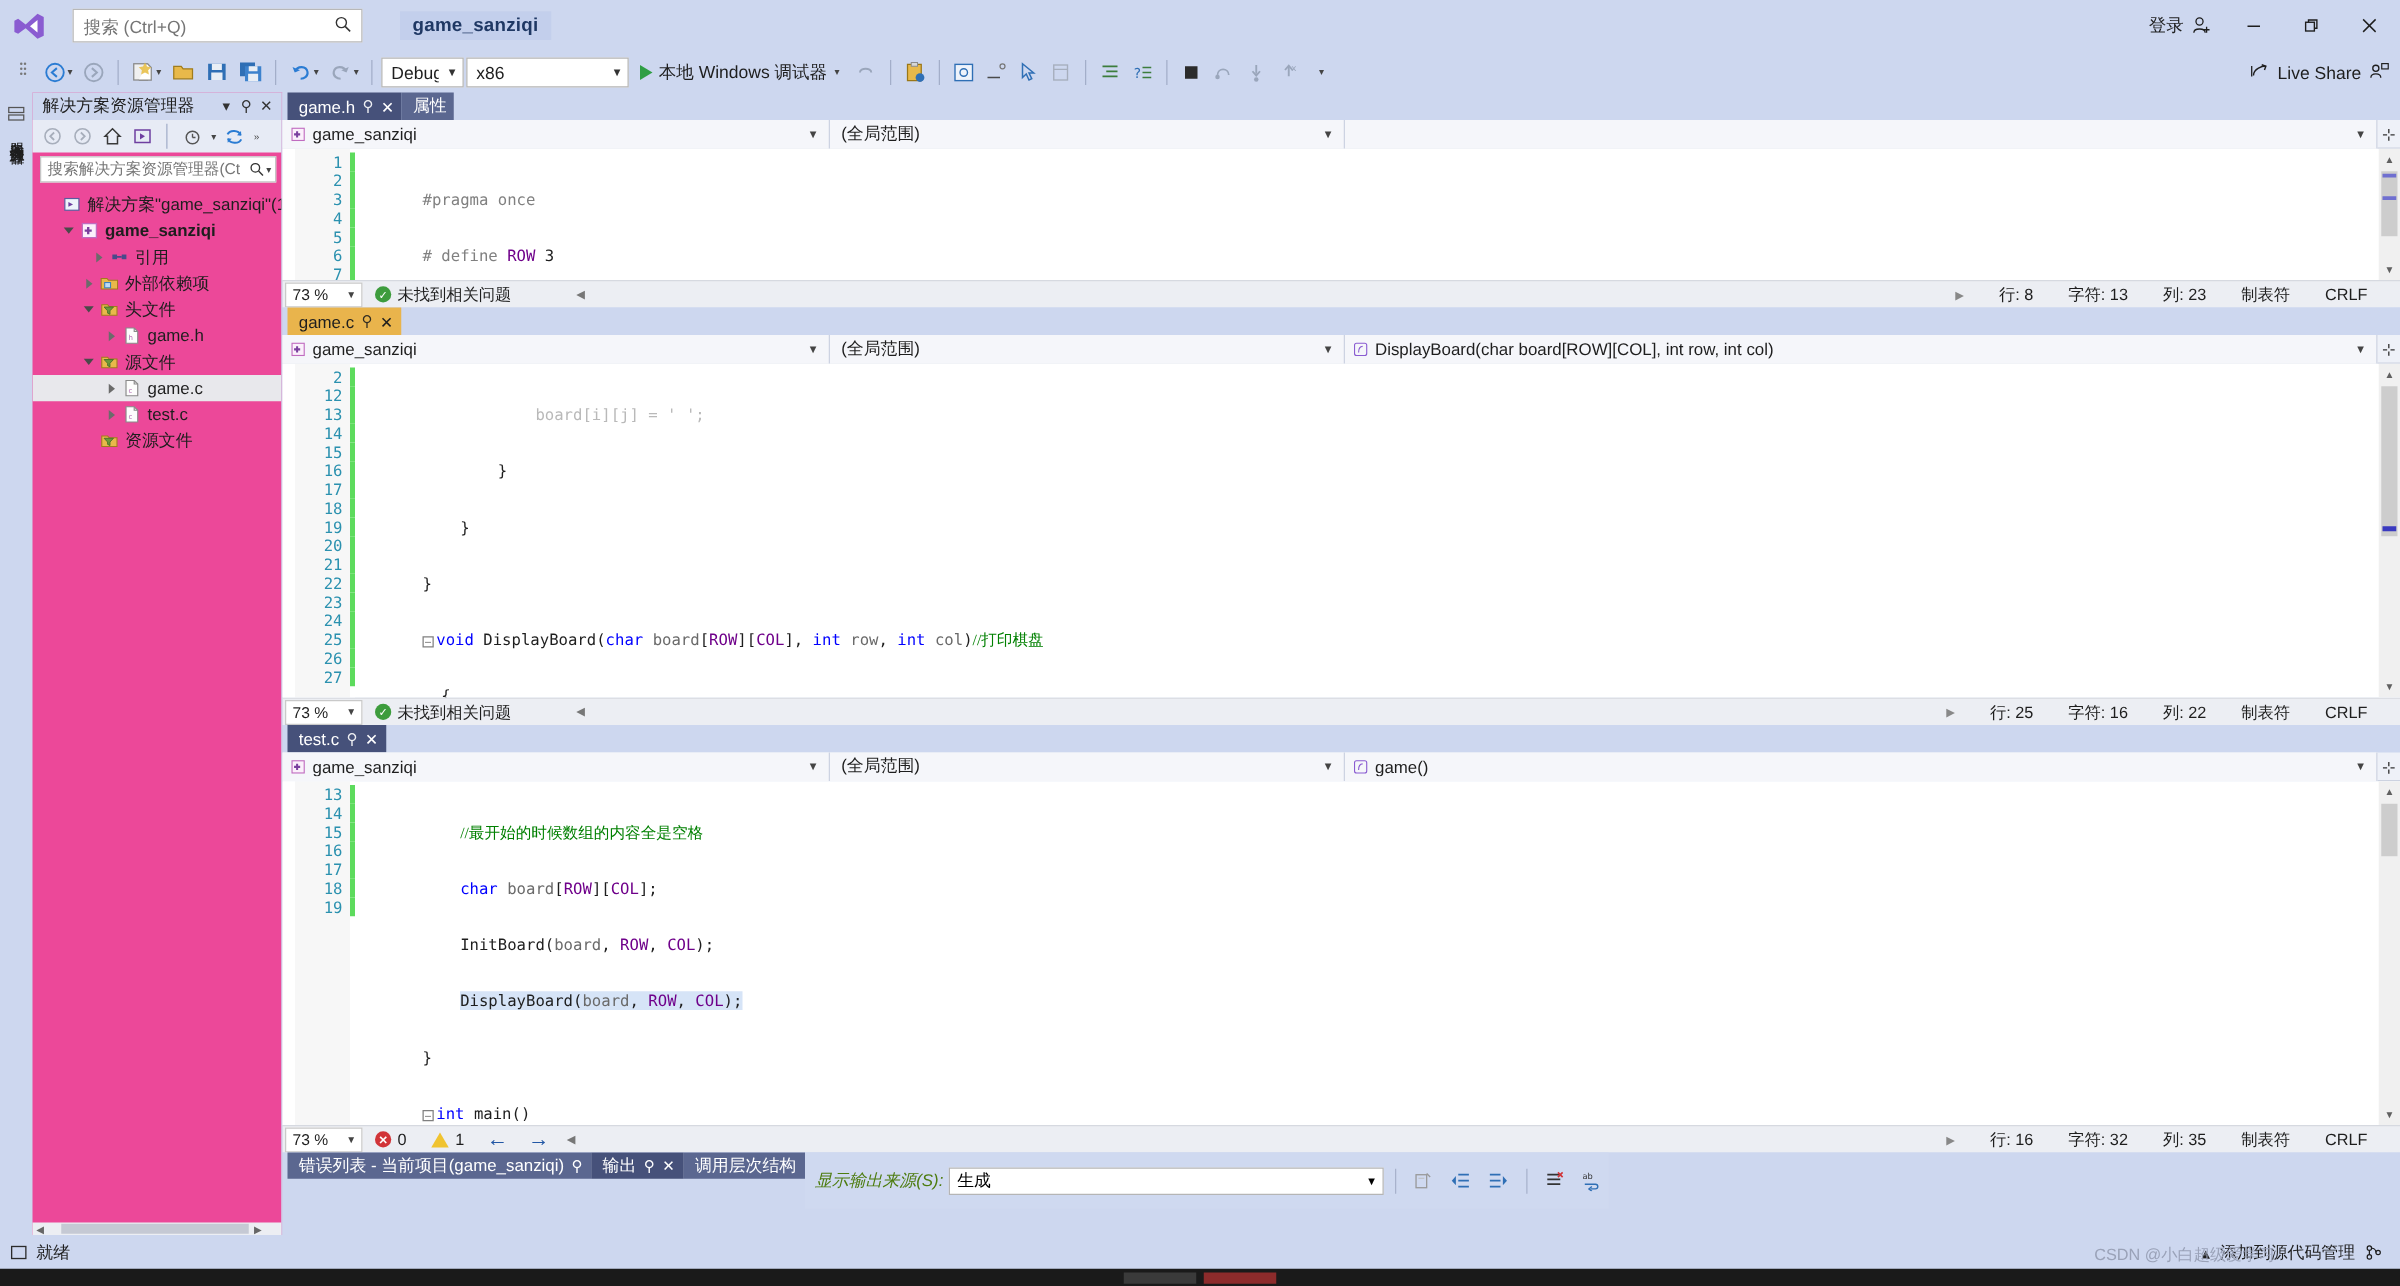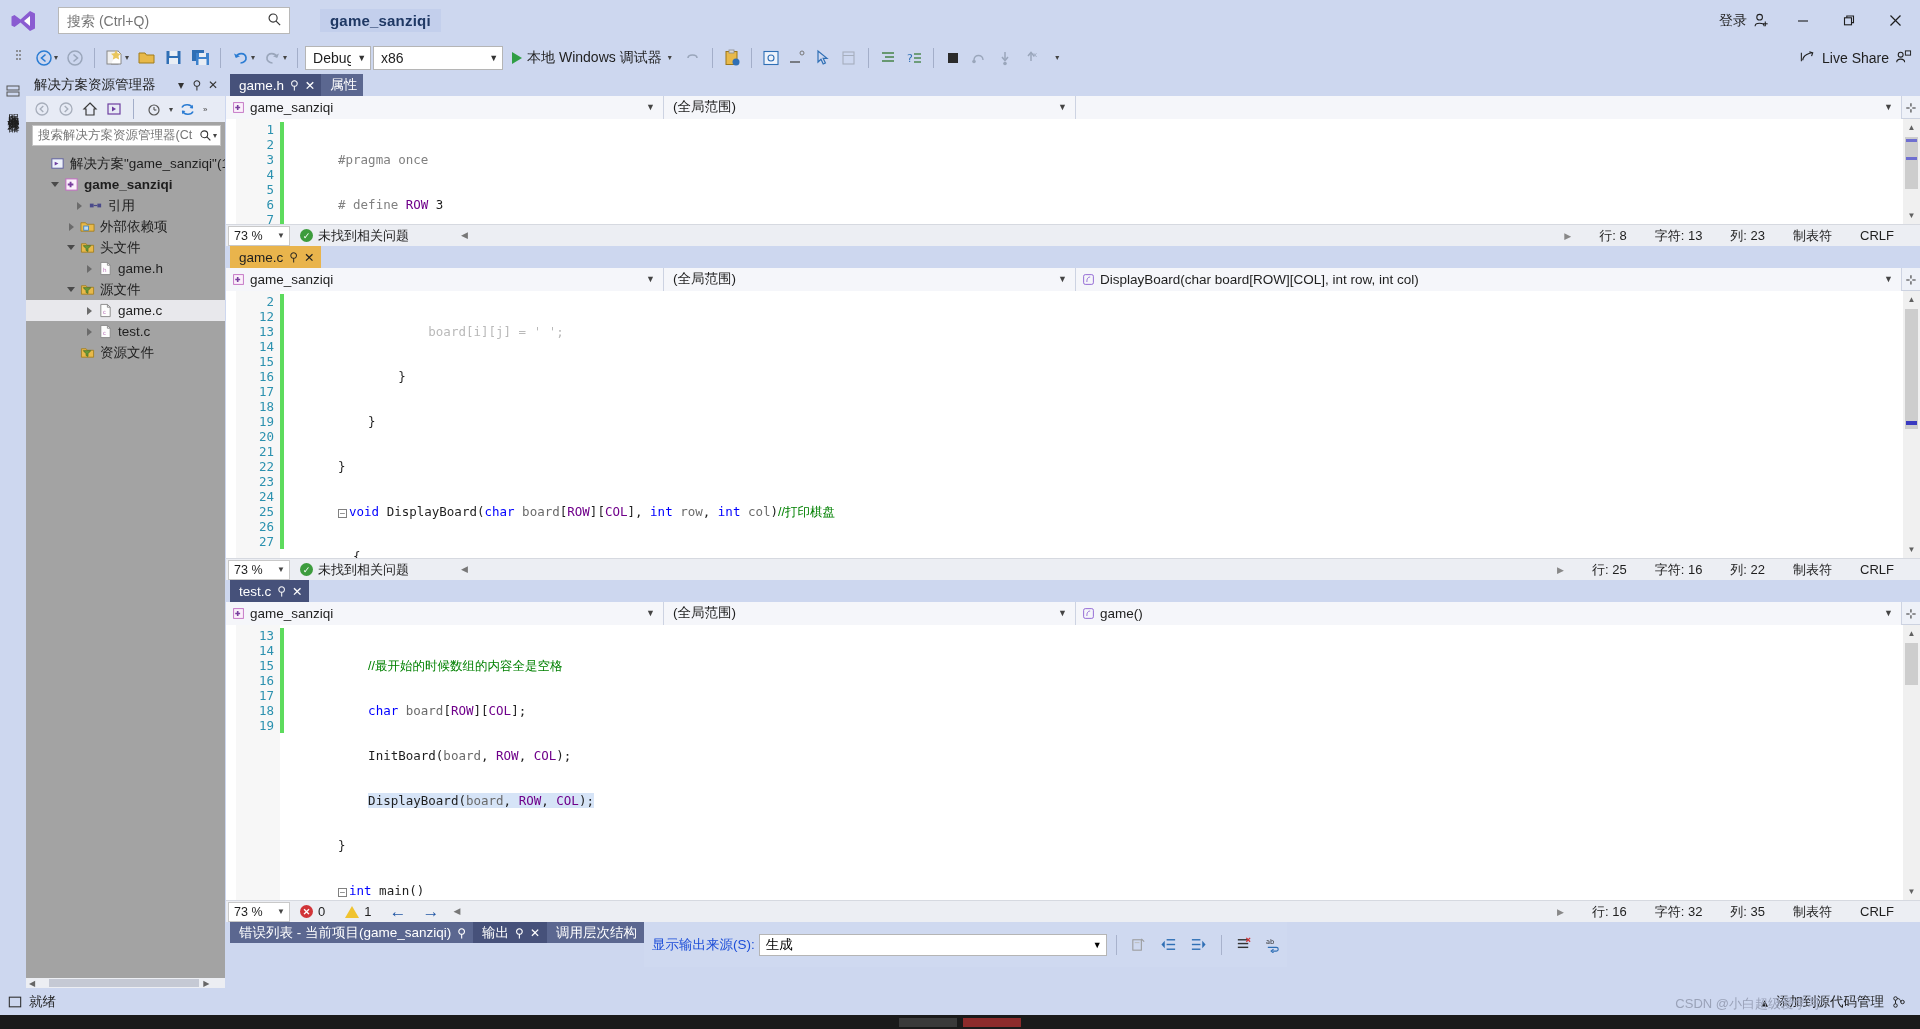--- a/index.html
+++ b/index.html
@@ -54,21 +54,21 @@
   .live-share { margin-left:auto; display:flex; align-items:center; gap:6px; font-size:14px; padding-right:8px; color:#1e1e1e; }
 
   
   .workarea { flex:1; display:flex; min-height:0; background:#cdd7ef; }
   .left-rail { width:26px; background:#cdd7ef; display:flex; flex-direction:column; align-items:center; padding-top:10px; }
   .rail-label {
     writing-mode:vertical-rl; font-size:12px; color:#1e1e1e; letter-spacing:1px; margin-top:4px; user-select:none;
   }
 
   
-  .solexp { width:200px; background:#a3a3a3; display:flex; flex-direction:column; border-right:1px solid #cdd7ef; }
+  .solexp { width:200px; background:#ec4899; display:flex; flex-direction:column; border-right:1px solid #cdd7ef; }
   .panel-head {
     height:22px; background:#cdd7ef; display:flex; align-items:center; padding:0 4px 0 8px;
     font-size:13.5px; color:#1e1e1e;
   }
   .panel-head .ph-title { flex:1; white-space:nowrap; overflow:hidden; }
   .panel-head .ph-ic { width:16px; text-align:center; font-size:12px; color:#333; }
   .se-toolbar { height:26px; background:#e7ebf5; display:flex; align-items:center; gap:5px; padding:0 6px; }
   .se-tb-ic { width:19px; height:19px; display:flex; align-items:center; justify-content:center; }
   .se-search {
     height:21px; margin:3px 4px 3px 6px; background:#ffffff; border:1px solid #c5c5c5;
@@ -118,21 +118,21 @@
   .changebar { width:4px; flex:0 0 4px; background:#ffffff; padding-top:3px; }
   .changebar div { height:15px; }
   .cb-green { background:#5ddb5d; }
   .codetext {
     flex:1; font-family:"DejaVu Sans Mono", monospace; font-size:12.5px; color:#1e1e1e;
     padding-top:3px; padding-left:6px; white-space:pre; overflow:hidden; line-height:15px; position:relative;
   }
   .codetext .ln { height:15px; line-height:15px;margin-left:48px; }
   .kw { color:#0000ff; }
   .mac { color:#6f008a; }
-  .cm { color:#008000; font-family:Liberation Sans, sans-serif; }
+  .cm { color:#008000; font-family:Liberation Serif, serif; }
   .sel { background:#d6e4f7; }
   .collapse {
     position:absolute; left:-0px; width:9px; height:9px; border:1px solid #808080; background:#fff;
     font-size:8px; line-height:7px; text-align:center; color:#555;
   }
   .vscroll { width:17px; flex:0 0 17px; background:#f0f0f0; position:relative; }
   .vs-thumb { position:absolute; left:2px; width:13px; background:#cdcdcd; }
   .vs-mark { position:absolute; left:3px; width:11px; height:3px; background:#6f6fd0; }
   .vs-arrow { position:absolute; left:0; width:17px; height:17px; display:flex; align-items:center; justify-content:center; font-size:8px; color:#606060; }
 
@@ -153,21 +153,21 @@
   .warn-tri { width:0;height:0;border-left:7px solid transparent;border-right:7px solid transparent;border-bottom:12px solid #f0c330;position:relative; }
   .arrow-nav { color:#2257a5; font-size:17px; padding:0 8px; }
 
   
   .bottom { height:66px; background:#cdd7ef; display:flex; flex-direction:row; flex:0 0 66px; }
   .bt-tabs { height:21px; display:flex; align-items:flex-end; padding-left:4px; }
   .bt-tab { height:21px; display:flex; align-items:center; padding:0 7px 0 9px; font-size:13.5px; gap:6px; }
   .bt-tab.inactive { background:#5b6790; color:#fff; }
   .bt-tab.active { background:#46517a; color:#fff; }
   .out-toolbar { height:45px; background:#cfd9f0; display:flex; align-items:center; padding-left:8px; gap:4px; }
-  .out-lbl { font-size:13.5px; color:#1d4ed8; }
+  .out-lbl { font-size:13.5px; color:#4d7c0f;font-style:italic; }
   .out-combo { width:348px; height:22px; background:#ffffff; border:1px solid #b5b5b5; display:flex; align-items:center;
                padding:0 4px 0 6px; font-size:13.5px; }
   .out-combo .ov { flex:1; }
   .out-combo .oa { font-size:9px; }
   .ot-sep { width:1px; height:20px; background:#a8b2cc; margin:0 5px; }
   .ot-btn { width:26px; height:24px; display:flex; align-items:center; justify-content:center; }
 
   
   .appstatus { height:27px; background:#cdd7ef; display:flex; align-items:center; font-size:13.5px; color:#1e1e1e; flex:0 0 27px; }
   .as-left { display:flex; align-items:center; gap:7px; padding-left:8px; }

